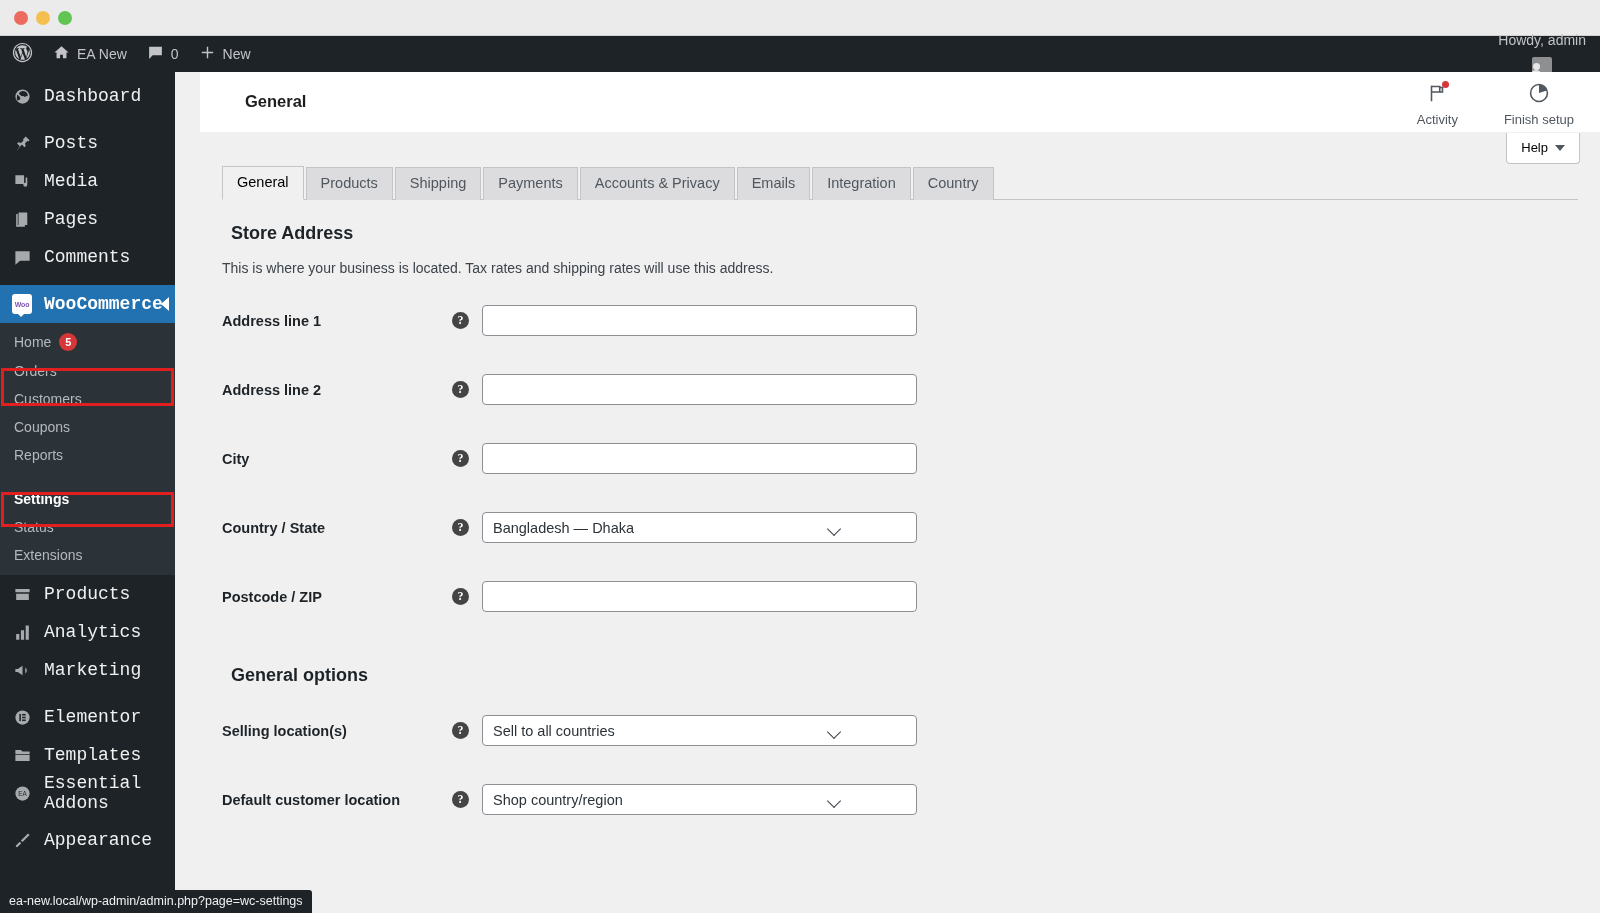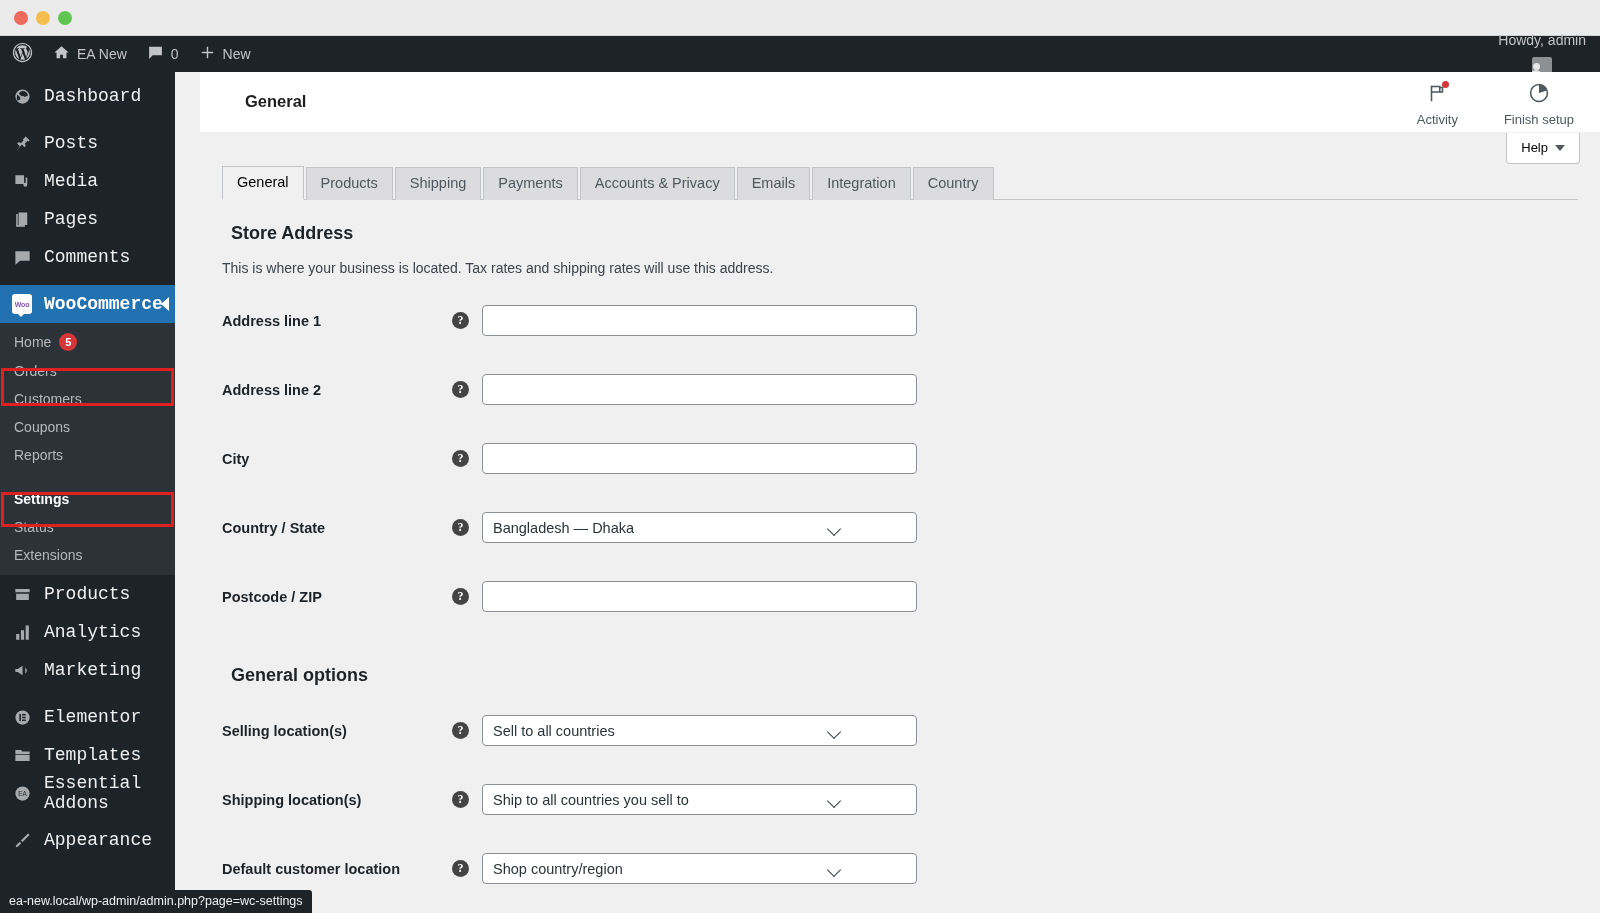--- a/index.html
+++ b/index.html
@@ -598,34 +598,20 @@
           <td class="field-cell">
             <div class="select-wrap">
               <select class="wc-select">
                 <option>Sell to all countries</option>
               </select>
               <span class="sel-caret"></span>
             </div>
           </td>
         </tr>
         <tr>
-          <th>Shipping location(s)</th>
-          <td class="help-cell">
-                <span class="help-tip">?</span>
-              </td>
-          <td class="field-cell">
-            <div class="select-wrap">
-              <select class="wc-select">
-                <option>Ship to all countries you sell to</option>
-              </select>
-              <span class="sel-caret"></span>
-            </div>
-          </td>
-        </tr>
-        <tr>
           <th>Default customer location</th>
           <td class="help-cell">
                 <span class="help-tip">?</span>
               </td>
           <td class="field-cell">
             <div class="select-wrap">
               <select class="wc-select">
                 <option>Shop country/region</option>
               </select>
               <span class="sel-caret"></span>

